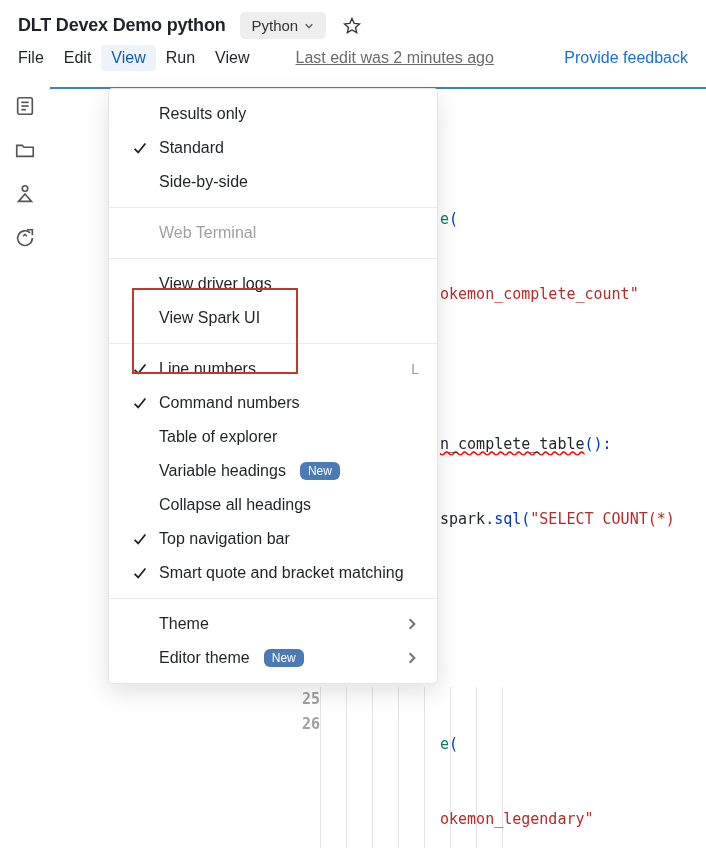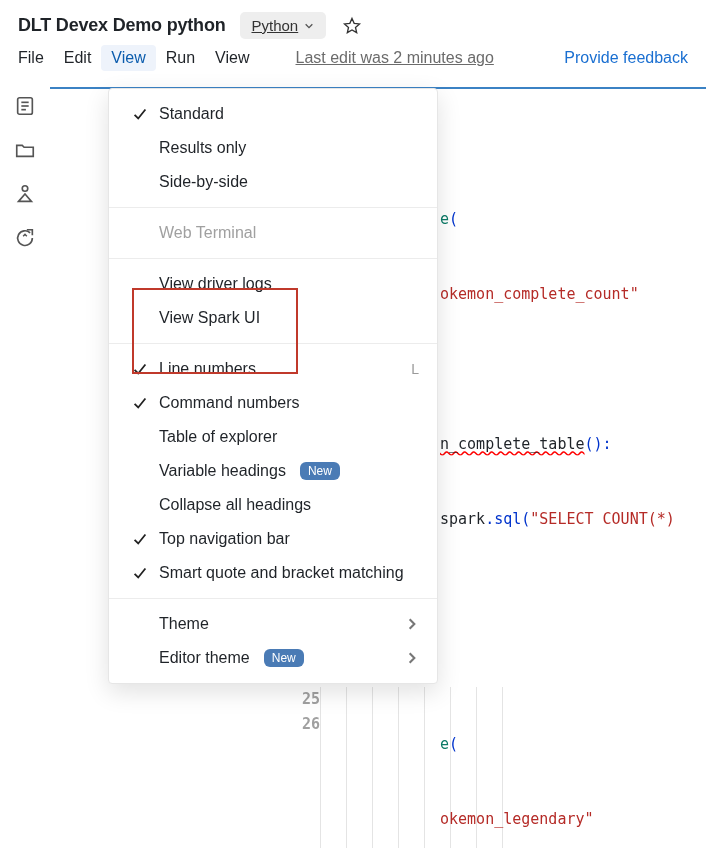--- a/index.html
+++ b/index.html
@@ -26,21 +26,20 @@
   }
   .lang-pill {
     background: #eeeeee;
     border-radius: 5px;
     padding: 5px 12px;
     font-size: 15px;
     display: inline-flex;
     align-items: center;
     gap: 6px;
     color: #333;
-    text-decoration: underline;
   }
   .chev-down {
     width: 10px; height: 10px;
     display: inline-block;
   }
   .star-btn {
     margin-left: 2px;
     display: inline-flex;
     align-items: center;
   }
@@ -274,28 +273,28 @@
       
       
       
     </div>
   </div>
 </div>
 
 <div class="dropdown">
   <div class="dd-section">
     <div class="dd-item">
+      <span class="spacer"></span>
+      <span>Results only</span>
+    </div>
+    <div class="dd-item">
       <svg class="check" viewBox="0 0 20 20">
           <path d="M4 11 L8 15 L16 5" fill="none" stroke="#222" stroke-width="2"></path>
         </svg>
       <span>Standard</span>
-    </div>
-    <div class="dd-item">
-      <span class="spacer"></span>
-      <span>Results only</span>
     </div>
     <div class="dd-item">
       <span class="spacer"></span>
       <span>Side-by-side</span>
     </div>
   </div>
   <div class="dd-divider"></div>
   <div class="dd-section">
     <div class="dd-item disabled">
       <span class="spacer"></span>

